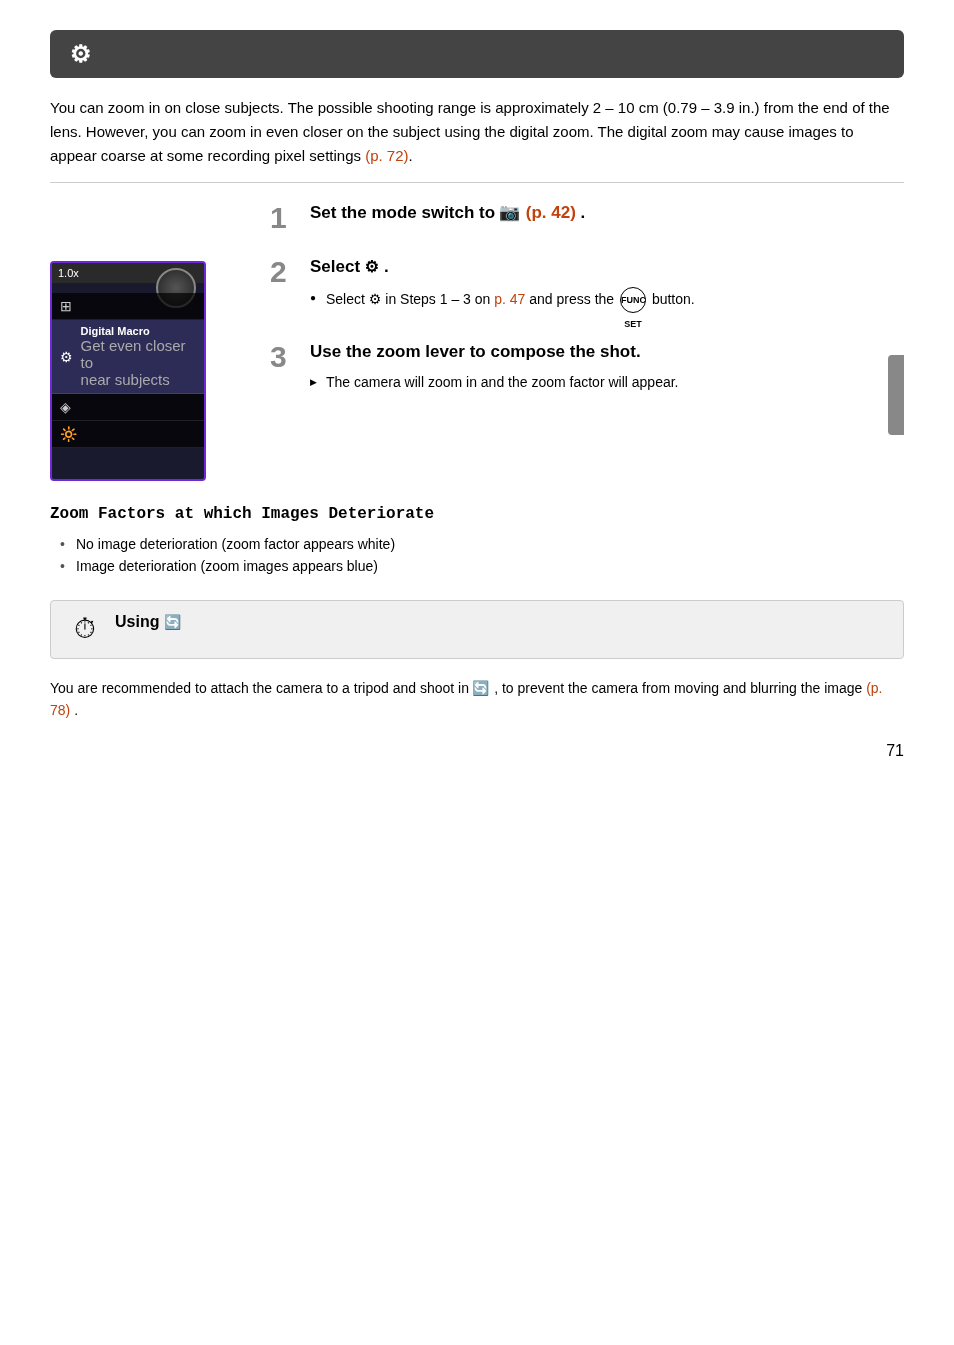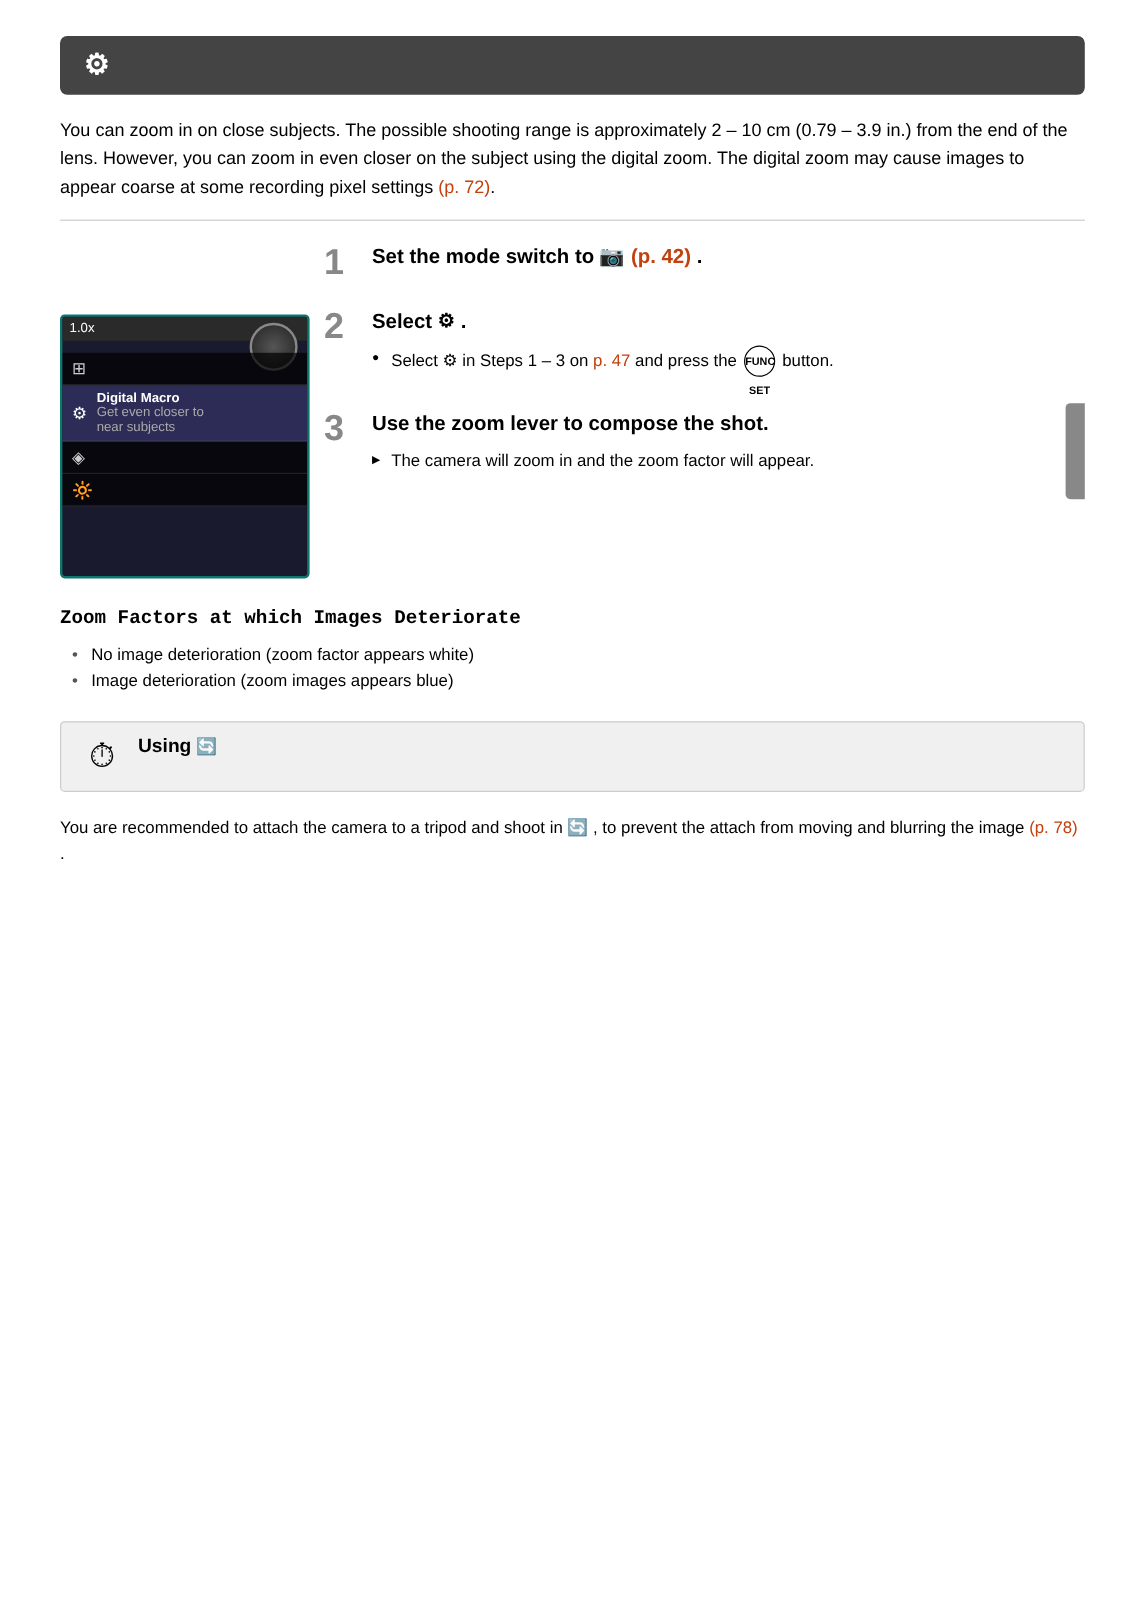--- a/index.html
+++ b/index.html
@@ -53,24 +53,24 @@
     .camera-image {
       width: 200px;
       min-width: 200px;
       margin-right: 20px;
       margin-top: 60px;
       flex-shrink: 0;
     }
 
     
     .camera-screen {
-      width: 208px;
+      width: 156px;
       height: 220px;
       background: #1a1a2e;
-      border: 2px solid #0f766e;
+      border: 2px solid #6d28d9;
       border-radius: 4px;
       position: relative;
       overflow: hidden;
     }
     .camera-top-bar {
       background: #2a2a2a;
       padding: 4px 6px;
       display: flex;
       justify-content: space-between;
       align-items: center;
@@ -98,21 +98,21 @@
     }
     .menu-icon {
       font-size: 14px;
     }
     .digital-macro-text {
       font-size: 11px;
       color: #fff;
       font-weight: bold;
     }
     .submenu-text {
-      font-size: 11px;
+      font-size: 15px;
       color: #aaa;
     }
     .lens-area {
       position: absolute;
       top: 5px;
       right: 8px;
       width: 40px;
       height: 40px;
       border-radius: 50%;
       background: radial-gradient(circle, #555, #222);
@@ -398,19 +398,20 @@
       <div class="info-box-title">
         <span>Using </span>
         <span style="font-size:14px;">🔄</span>
       </div>
     </div>
   </div>
 
   <p class="info-text">
     <span>You are recommended to attach the camera to a tripod and shoot in </span>
     <span>🔄</span>
-    <span>, to prevent the attach from moving and blurring the image </span>
+    <span>, to prevent the camera from moving and blurring the image </span>
     <a class="link" href="#">(p. 78)</a>
     <span>.</span>
   </p>
 
+  <div class="page-number">71</div>
 
 </div>
 
 </body></html>

